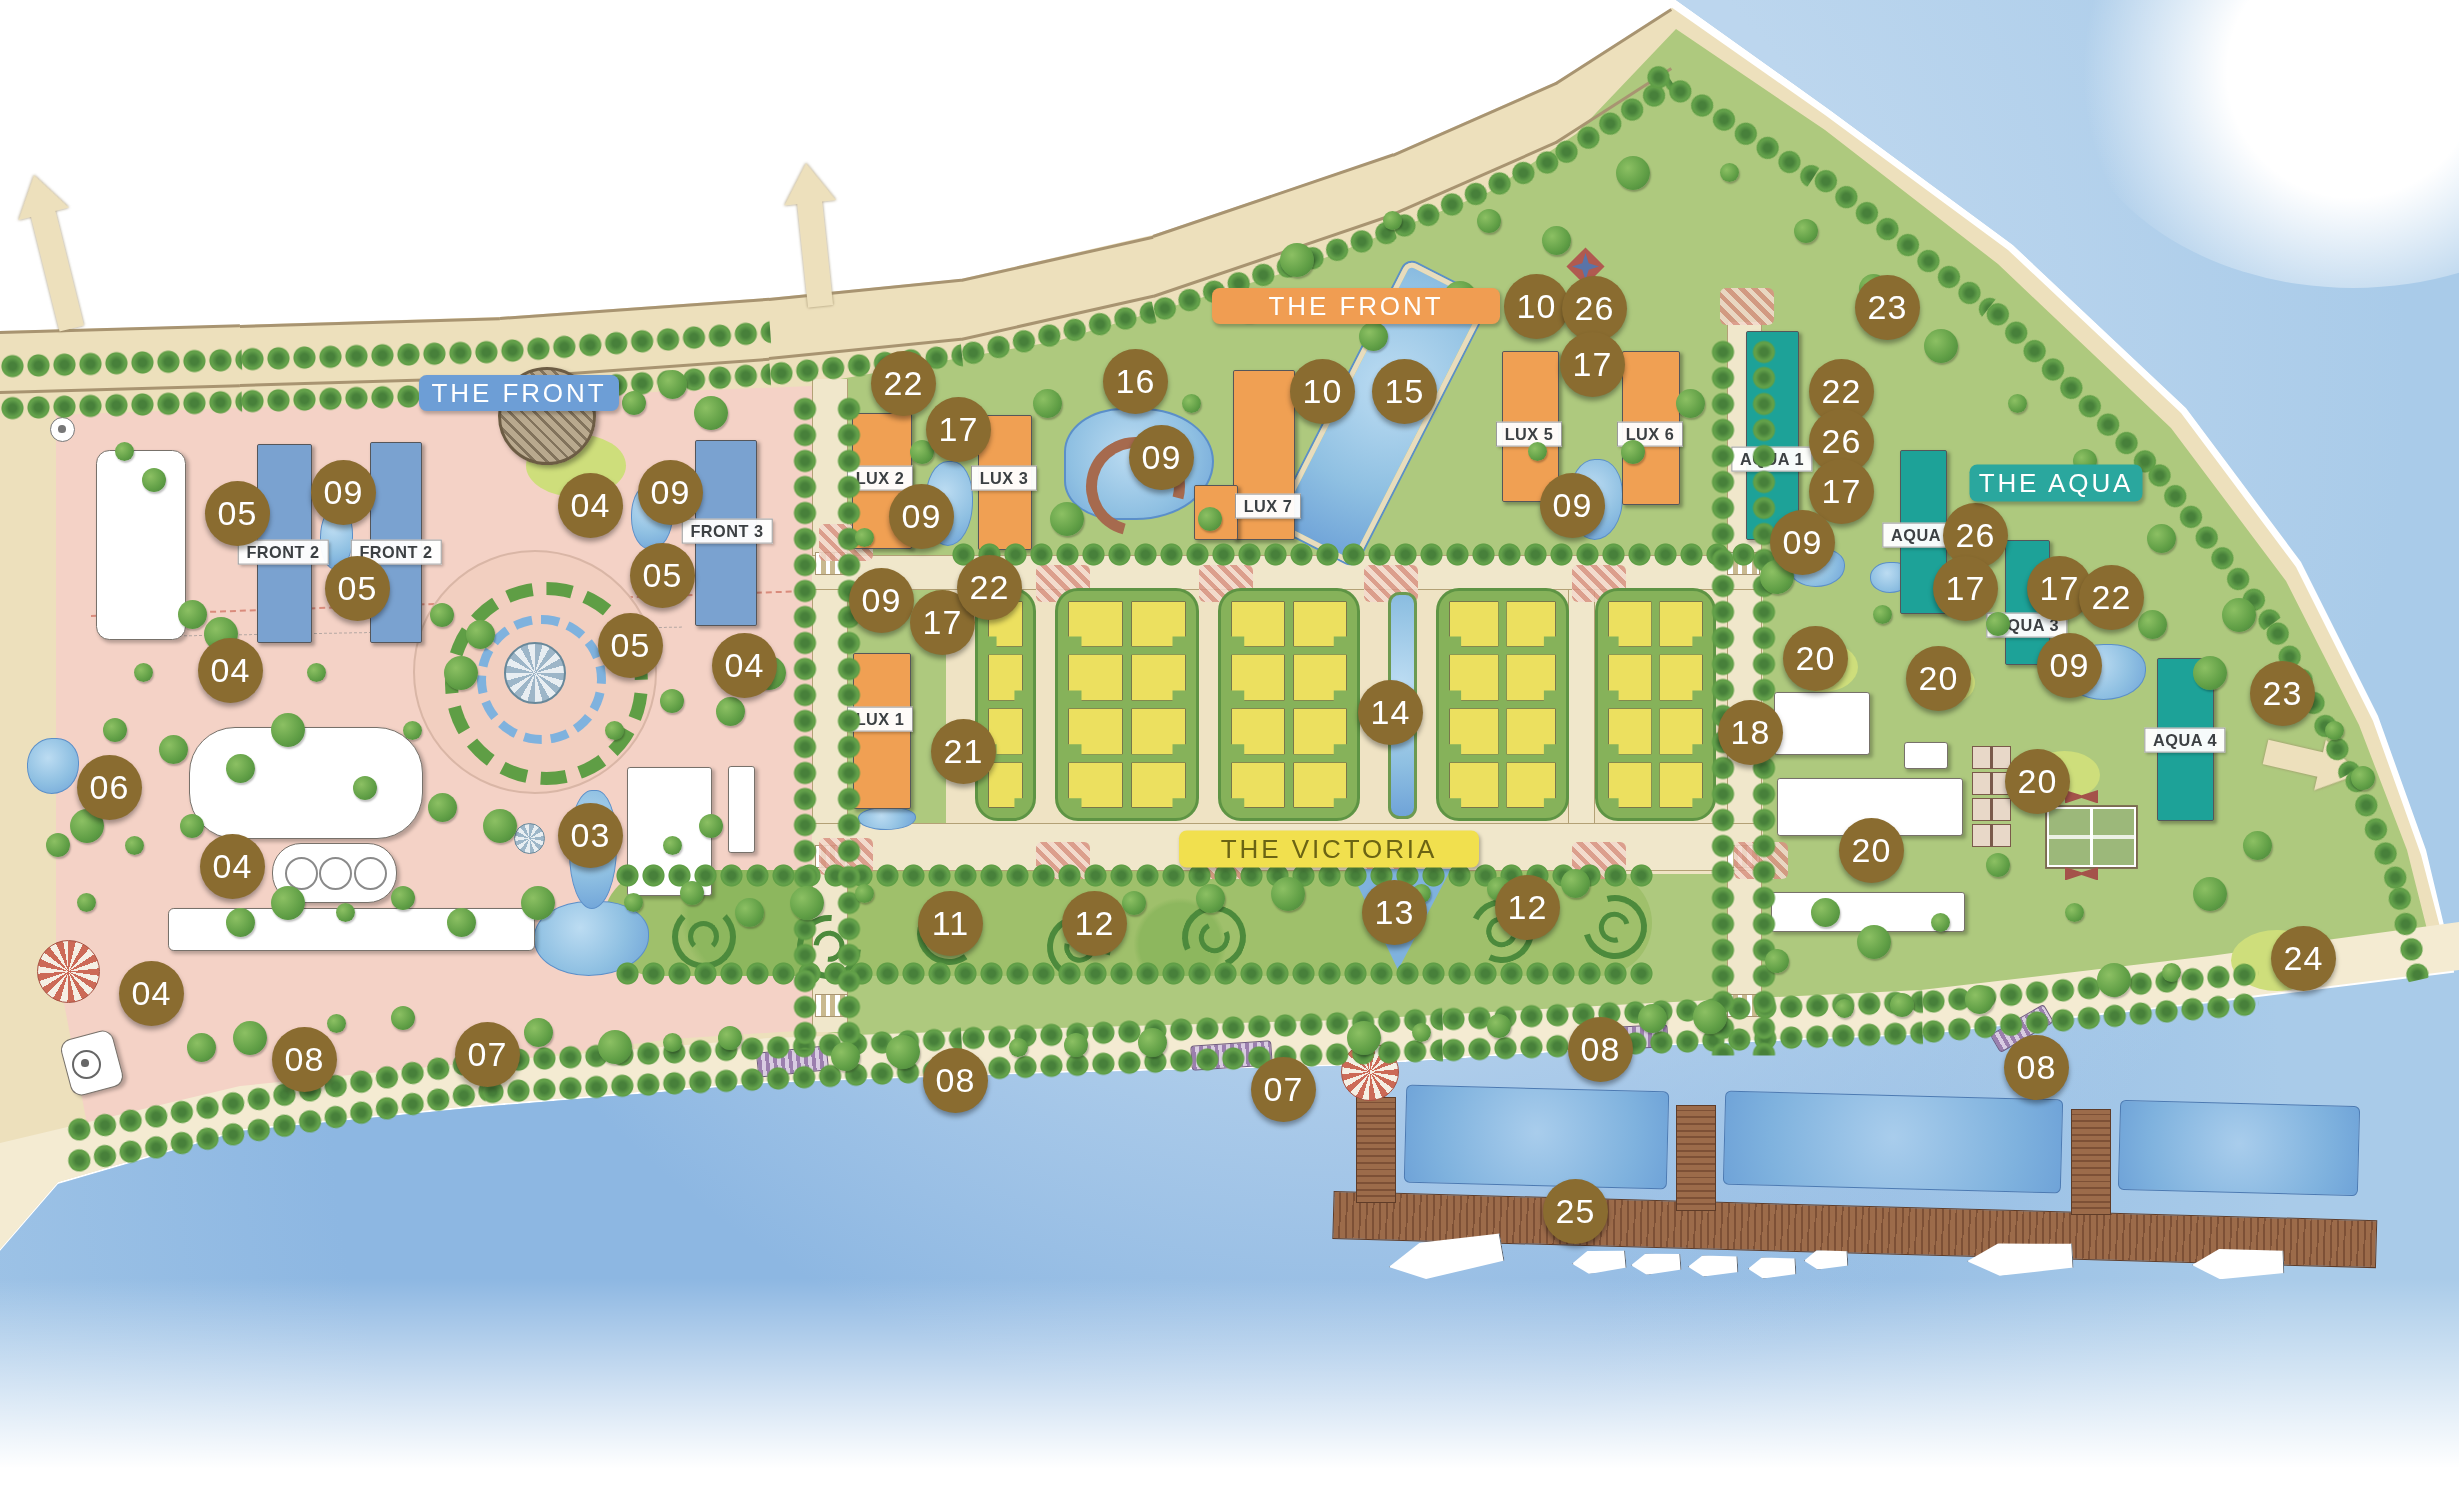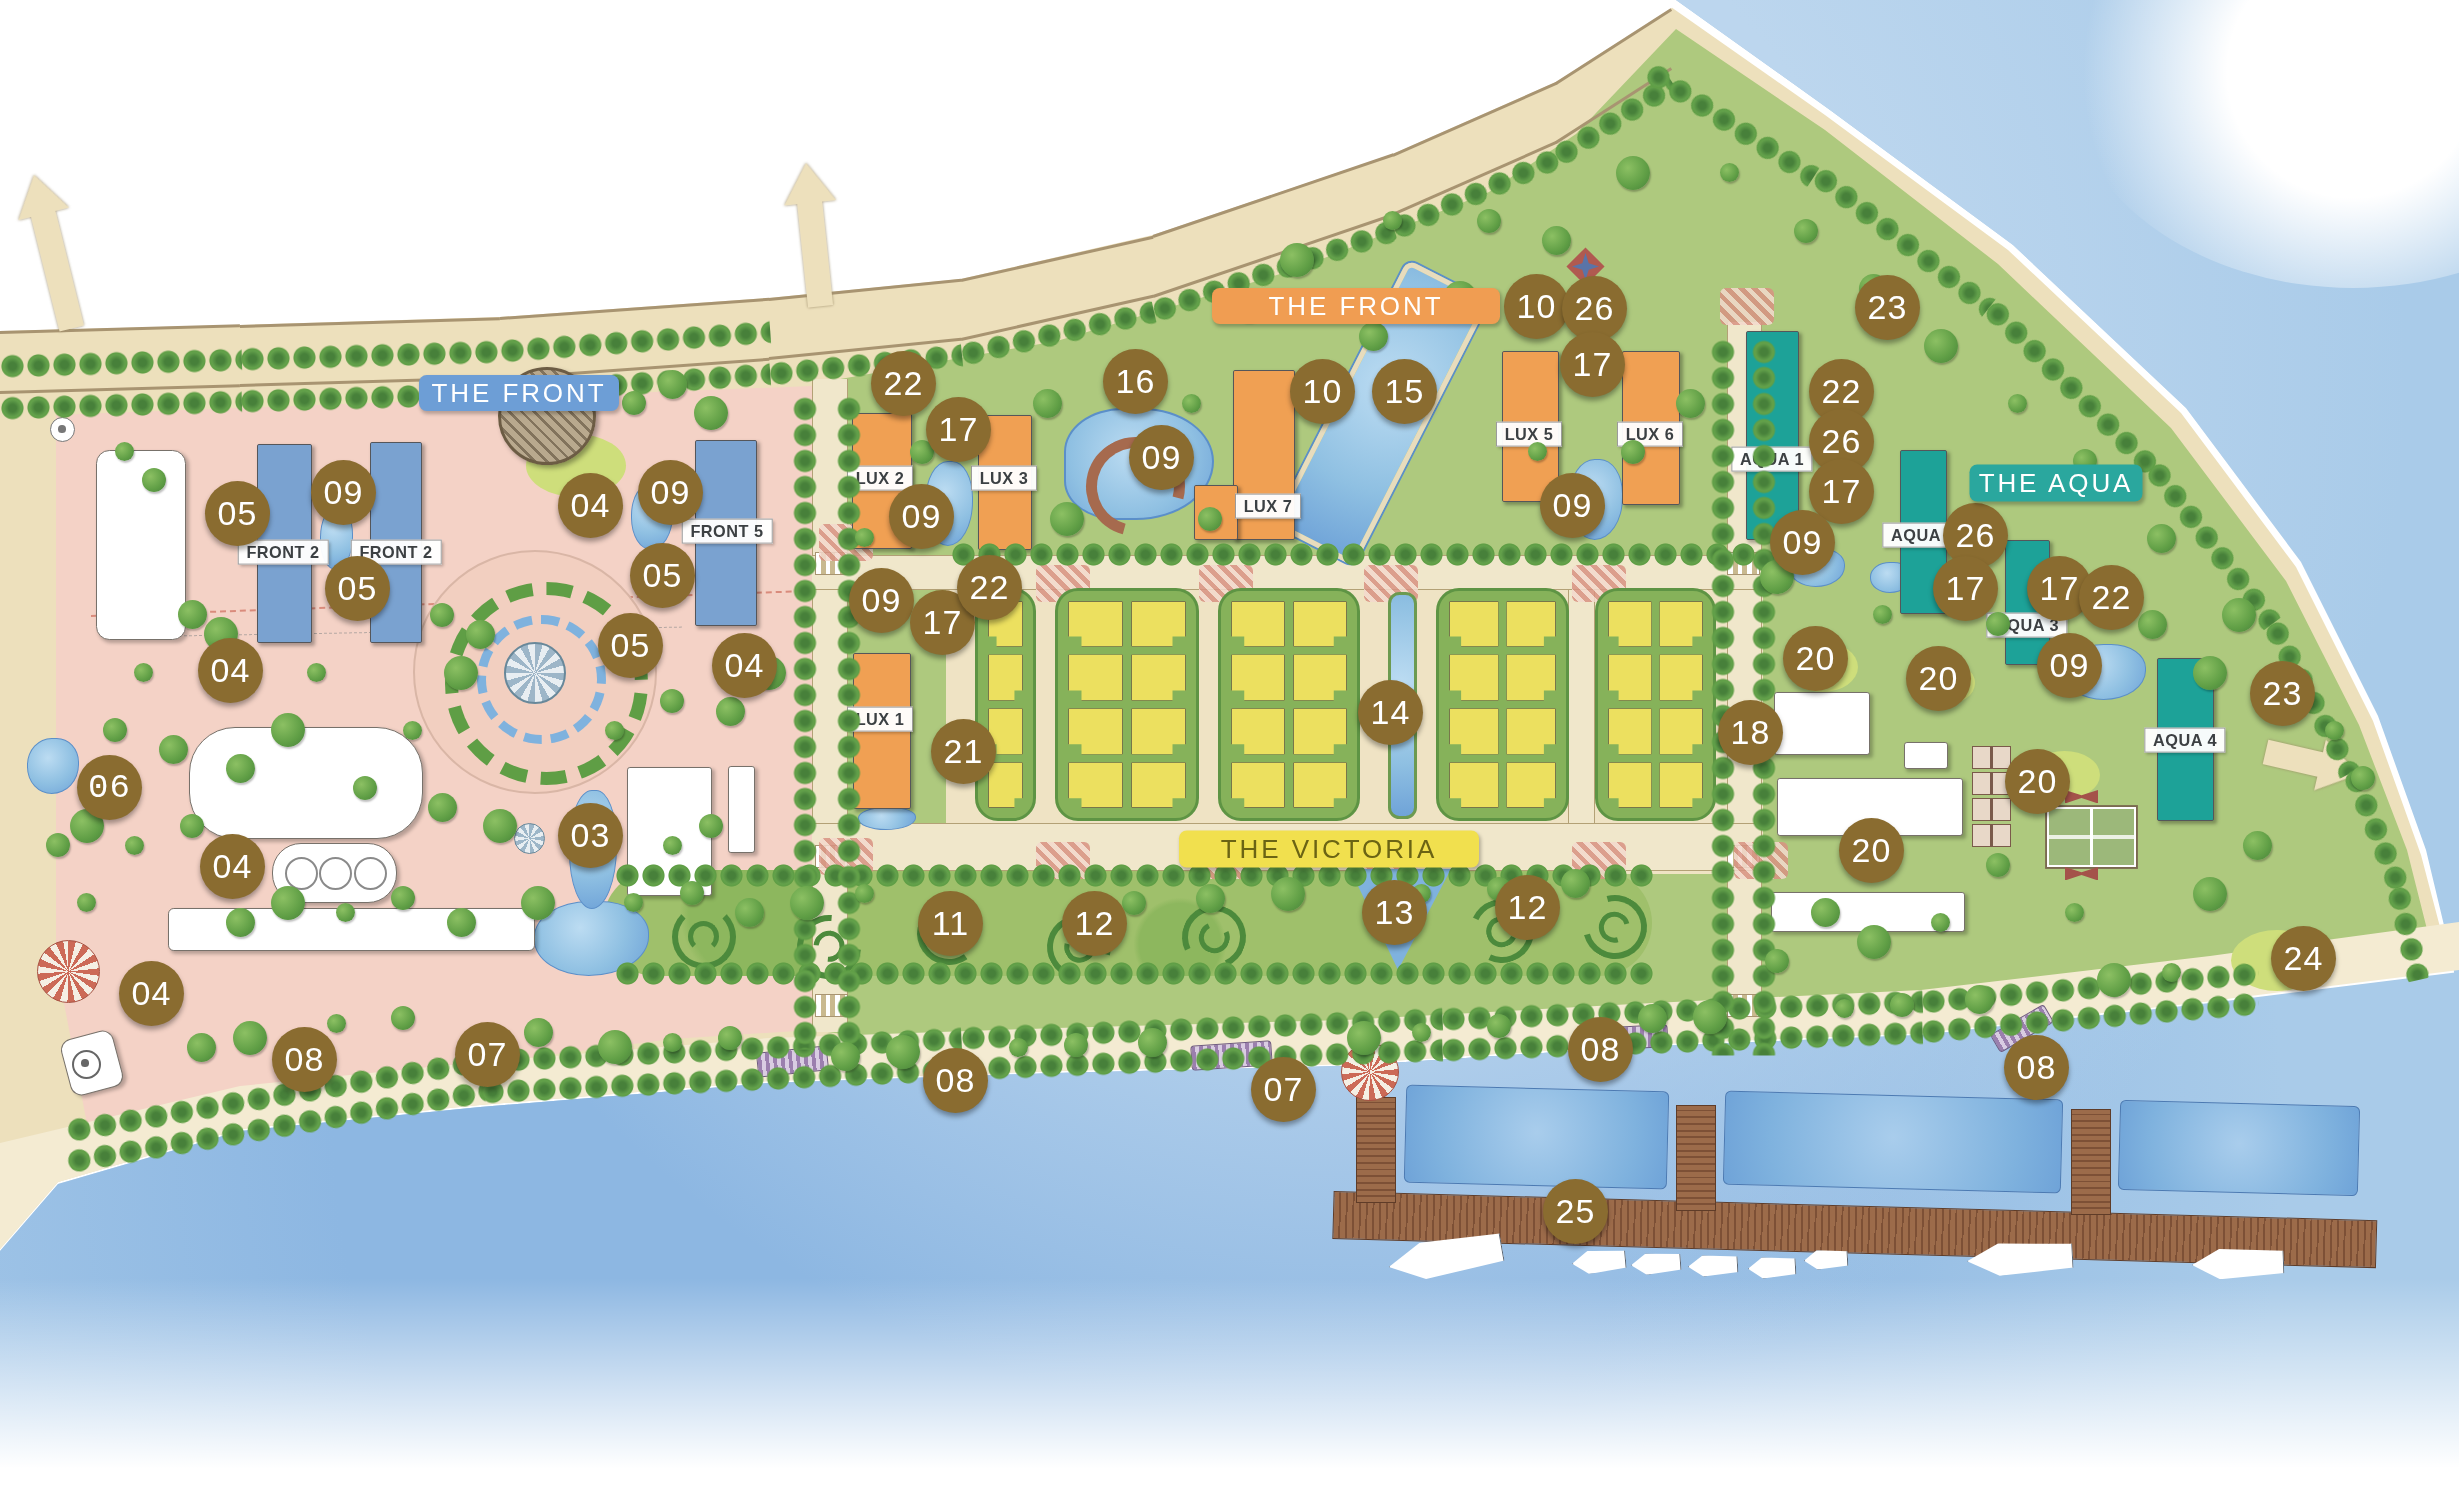--- a/index.html
+++ b/index.html
@@ -271,21 +271,21 @@
       <div class="abs " style="left: 9.6px; top: 9.6px; width: 21px; height: 21px; border-width: 5.8px; border-style: solid; border-color: rgb(76, 138, 60) rgb(76, 138, 60) transparent; border-image: initial; border-radius: 50%;"></div>
     </div>
     <div class="abs spiral" style="left: 1583px; top: 895px; width: 52px; height: 52px; border-width: 6.7px; border-style: solid; border-color: transparent rgb(76, 138, 60) rgb(76, 138, 60); border-image: initial; transform: rotate(300deg);">
       <div class="abs " style="left: 9.6px; top: 9.6px; width: 21px; height: 21px; border-width: 5.8px; border-style: solid; border-color: rgb(76, 138, 60) rgb(76, 138, 60) transparent; border-image: initial; border-radius: 50%;"></div>
     </div>
     <div class="abs bldg" style="left: 257px; top: 444px; width: 53px; height: 197px; background: rgb(122, 162, 208);"></div>
     <div class="abs plaque" style="left: 283px; top: 552px;">FRONT 2</div>
     <div class="abs bldg" style="left: 370px; top: 442px; width: 50px; height: 199px; background: rgb(122, 162, 208);"></div>
     <div class="abs plaque" style="left: 396px; top: 552px;">FRONT 2</div>
     <div class="abs bldg" style="left: 695px; top: 440px; width: 60px; height: 184px; background: rgb(122, 162, 208);"></div>
-    <div class="abs plaque" style="left: 727px; top: 531px;">FRONT 5</div>
+    <div class="abs plaque" style="left: 727px; top: 531px;">FRONT 3</div>
     <div class="abs bldg" style="left: 853px; top: 653px; width: 56px; height: 154px; background: rgb(240, 160, 83);"></div>
     <div class="abs plaque" style="left: 880px; top: 719px;">LUX 1</div>
     <div class="abs bldg" style="left: 852px; top: 413px; width: 58px; height: 134px; background: rgb(240, 160, 83);"></div>
     <div class="abs plaque" style="left: 880px; top: 478px;">LUX 2</div>
     <div class="abs bldg" style="left: 978px; top: 415px; width: 52px; height: 133px; background: rgb(240, 160, 83);"></div>
     <div class="abs plaque" style="left: 1004px; top: 478px;">LUX 3</div>
     <div class="abs bldg" style="left: 1233px; top: 370px; width: 60px; height: 168px; background: rgb(240, 160, 83);"></div>
     <div class="abs bldg" style="left: 1194px; top: 485px; width: 42px; height: 53px; background: rgb(240, 160, 83);"></div>
     <div class="abs plaque" style="left: 1268px; top: 506px;">LUX 7</div>
     <div class="abs bldg" style="left: 1502px; top: 351px; width: 55px; height: 149px; background: rgb(240, 160, 83);"></div>
@@ -448,21 +448,21 @@
     <div class="abs tree" style="left: 1561px; top: 869px; width: 29px; height: 29px;"></div>
     <div class="abs marker" style="left: 238px; top: 514px;">05</div>
     <div class="abs marker" style="left: 344px; top: 493px;">09</div>
     <div class="abs marker" style="left: 358px; top: 589px;">05</div>
     <div class="abs marker" style="left: 591px; top: 506px;">04</div>
     <div class="abs marker" style="left: 671px; top: 493px;">09</div>
     <div class="abs marker" style="left: 663px; top: 576px;">05</div>
     <div class="abs marker" style="left: 631px; top: 646px;">05</div>
     <div class="abs marker" style="left: 231px; top: 671px;">04</div>
     <div class="abs marker" style="left: 745px; top: 666px;">04</div>
-    <div class="abs marker" style="left: 110px; top: 788px; font-family: Liberation Mono, monospace;">06</div>
+    <div class="abs marker" style="left: 110px; top: 788px;">06</div>
     <div class="abs marker" style="left: 591px; top: 836px;">03</div>
     <div class="abs marker" style="left: 233px; top: 867px;">04</div>
     <div class="abs marker" style="left: 152px; top: 994px;">04</div>
     <div class="abs marker" style="left: 305px; top: 1060px;">08</div>
     <div class="abs marker" style="left: 488px; top: 1055px;">07</div>
     <div class="abs marker" style="left: 904px; top: 384px;">22</div>
     <div class="abs marker" style="left: 959px; top: 430px;">17</div>
     <div class="abs marker" style="left: 922px; top: 517px;">09</div>
     <div class="abs marker" style="left: 1136px; top: 382px;">16</div>
     <div class="abs marker" style="left: 1162px; top: 458px;">09</div>

